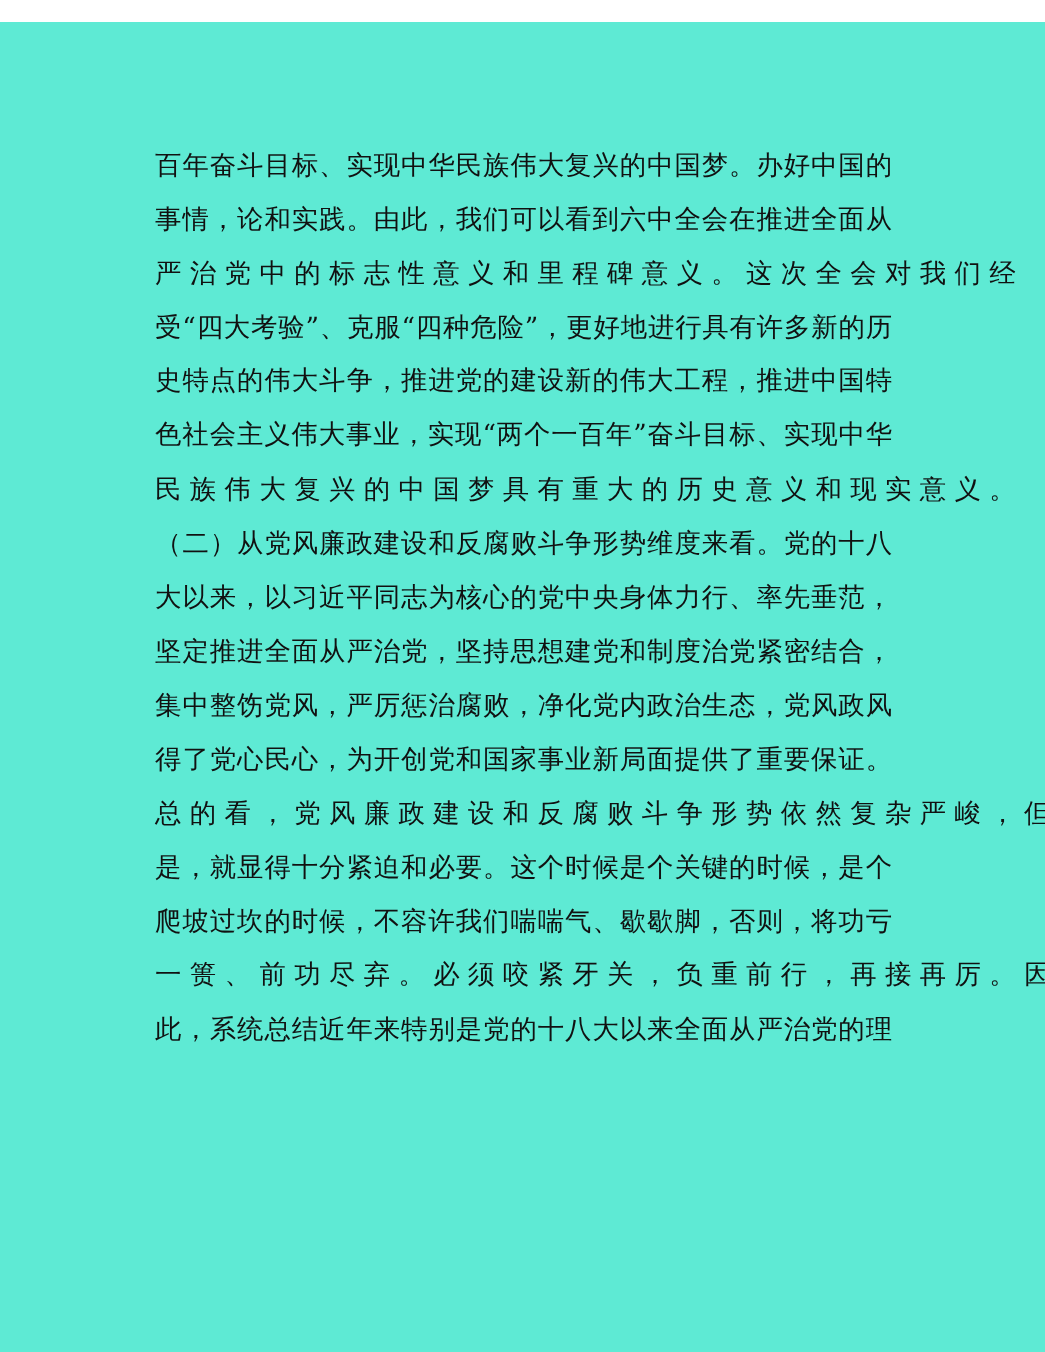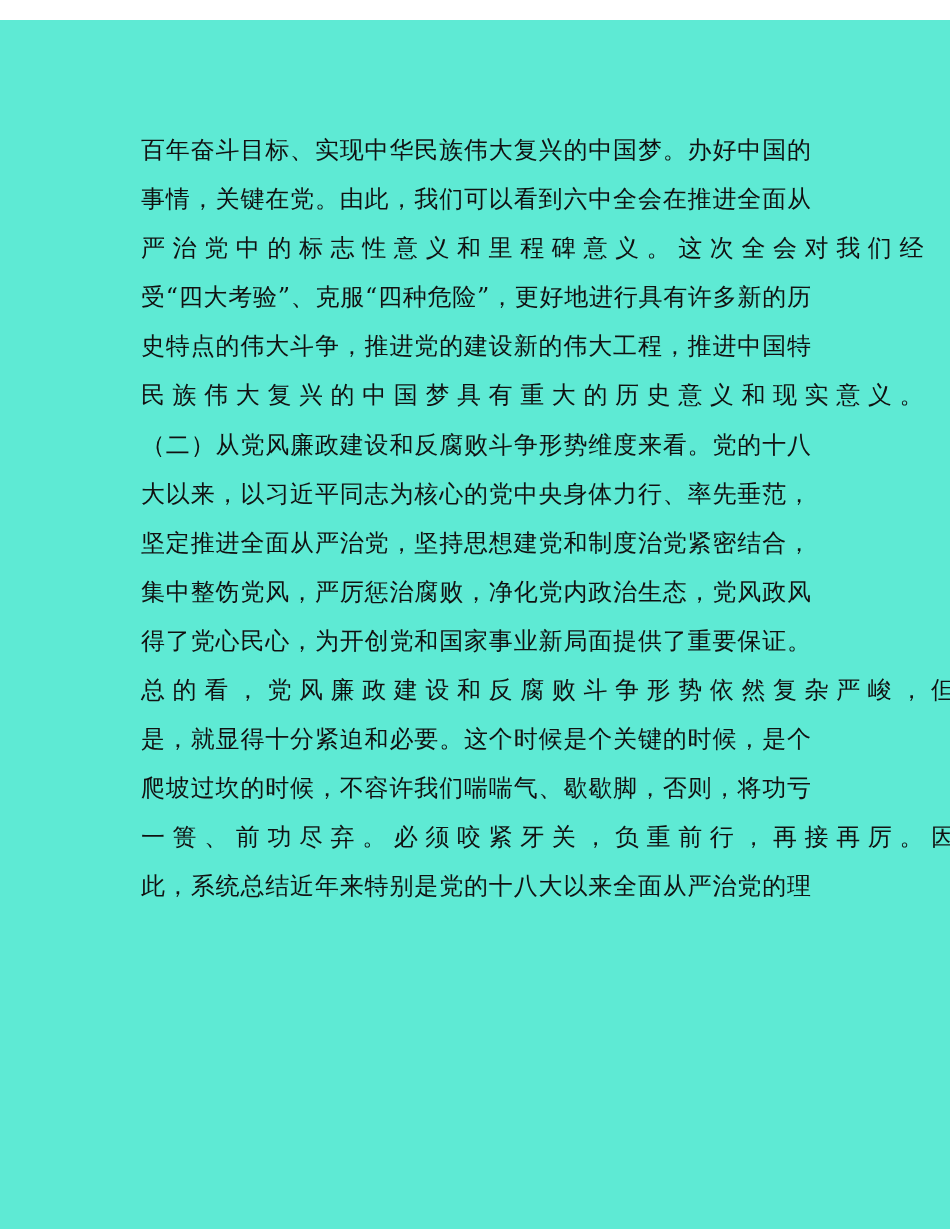--- a/index.html
+++ b/index.html
@@ -43,24 +43,25 @@
       text-align-last: left;
       letter-spacing: 7.6px;
     }
   </style>
 </head>
 <body>
 
 <div class="page">
   <div class="text-block">
     <div class="line">百年奋斗目标、实现中华民族伟大复兴的中国梦。办好中国的</div>
-    <div class="line">事情，关键在党。由此，我们可以看到六中全会在推进全面从</div>
+    <div class="line">事情，论和实践。由此，我们可以看到六中全会在推进全面从</div>
     <div class="line short">严治党中的标志性意义和里程碑意义。这次全会对我们经</div>
     <div class="line">受“四大考验”、克服“四种危险”，更好地进行具有许多新的历</div>
     <div class="line">史特点的伟大斗争，推进党的建设新的伟大工程，推进中国特</div>
+    <div class="line">色社会主义伟大事业，实现“两个一百年”奋斗目标、实现中华</div>
     <div class="line short">民族伟大复兴的中国梦具有重大的历史意义和现实意义。</div>
     <div class="line">（二）从党风廉政建设和反腐败斗争形势维度来看。党的十八</div>
     <div class="line">大以来，以习近平同志为核心的党中央身体力行、率先垂范，</div>
     <div class="line">坚定推进全面从严治党，坚持思想建党和制度治党紧密结合，</div>
     <div class="line">集中整饬党风，严厉惩治腐败，净化党内政治生态，党风政风</div>
     <div class="line">得了党心民心，为开创党和国家事业新局面提供了重要保证。</div>
     <div class="line short">总的看，党风廉政建设和反腐败斗争形势依然复杂严峻，但</div>
     <div class="line">是，就显得十分紧迫和必要。这个时候是个关键的时候，是个</div>
     <div class="line">爬坡过坎的时候，不容许我们喘喘气、歇歇脚，否则，将功亏</div>
     <div class="line short">一篑、前功尽弃。必须咬紧牙关，负重前行，再接再厉。因</div>

